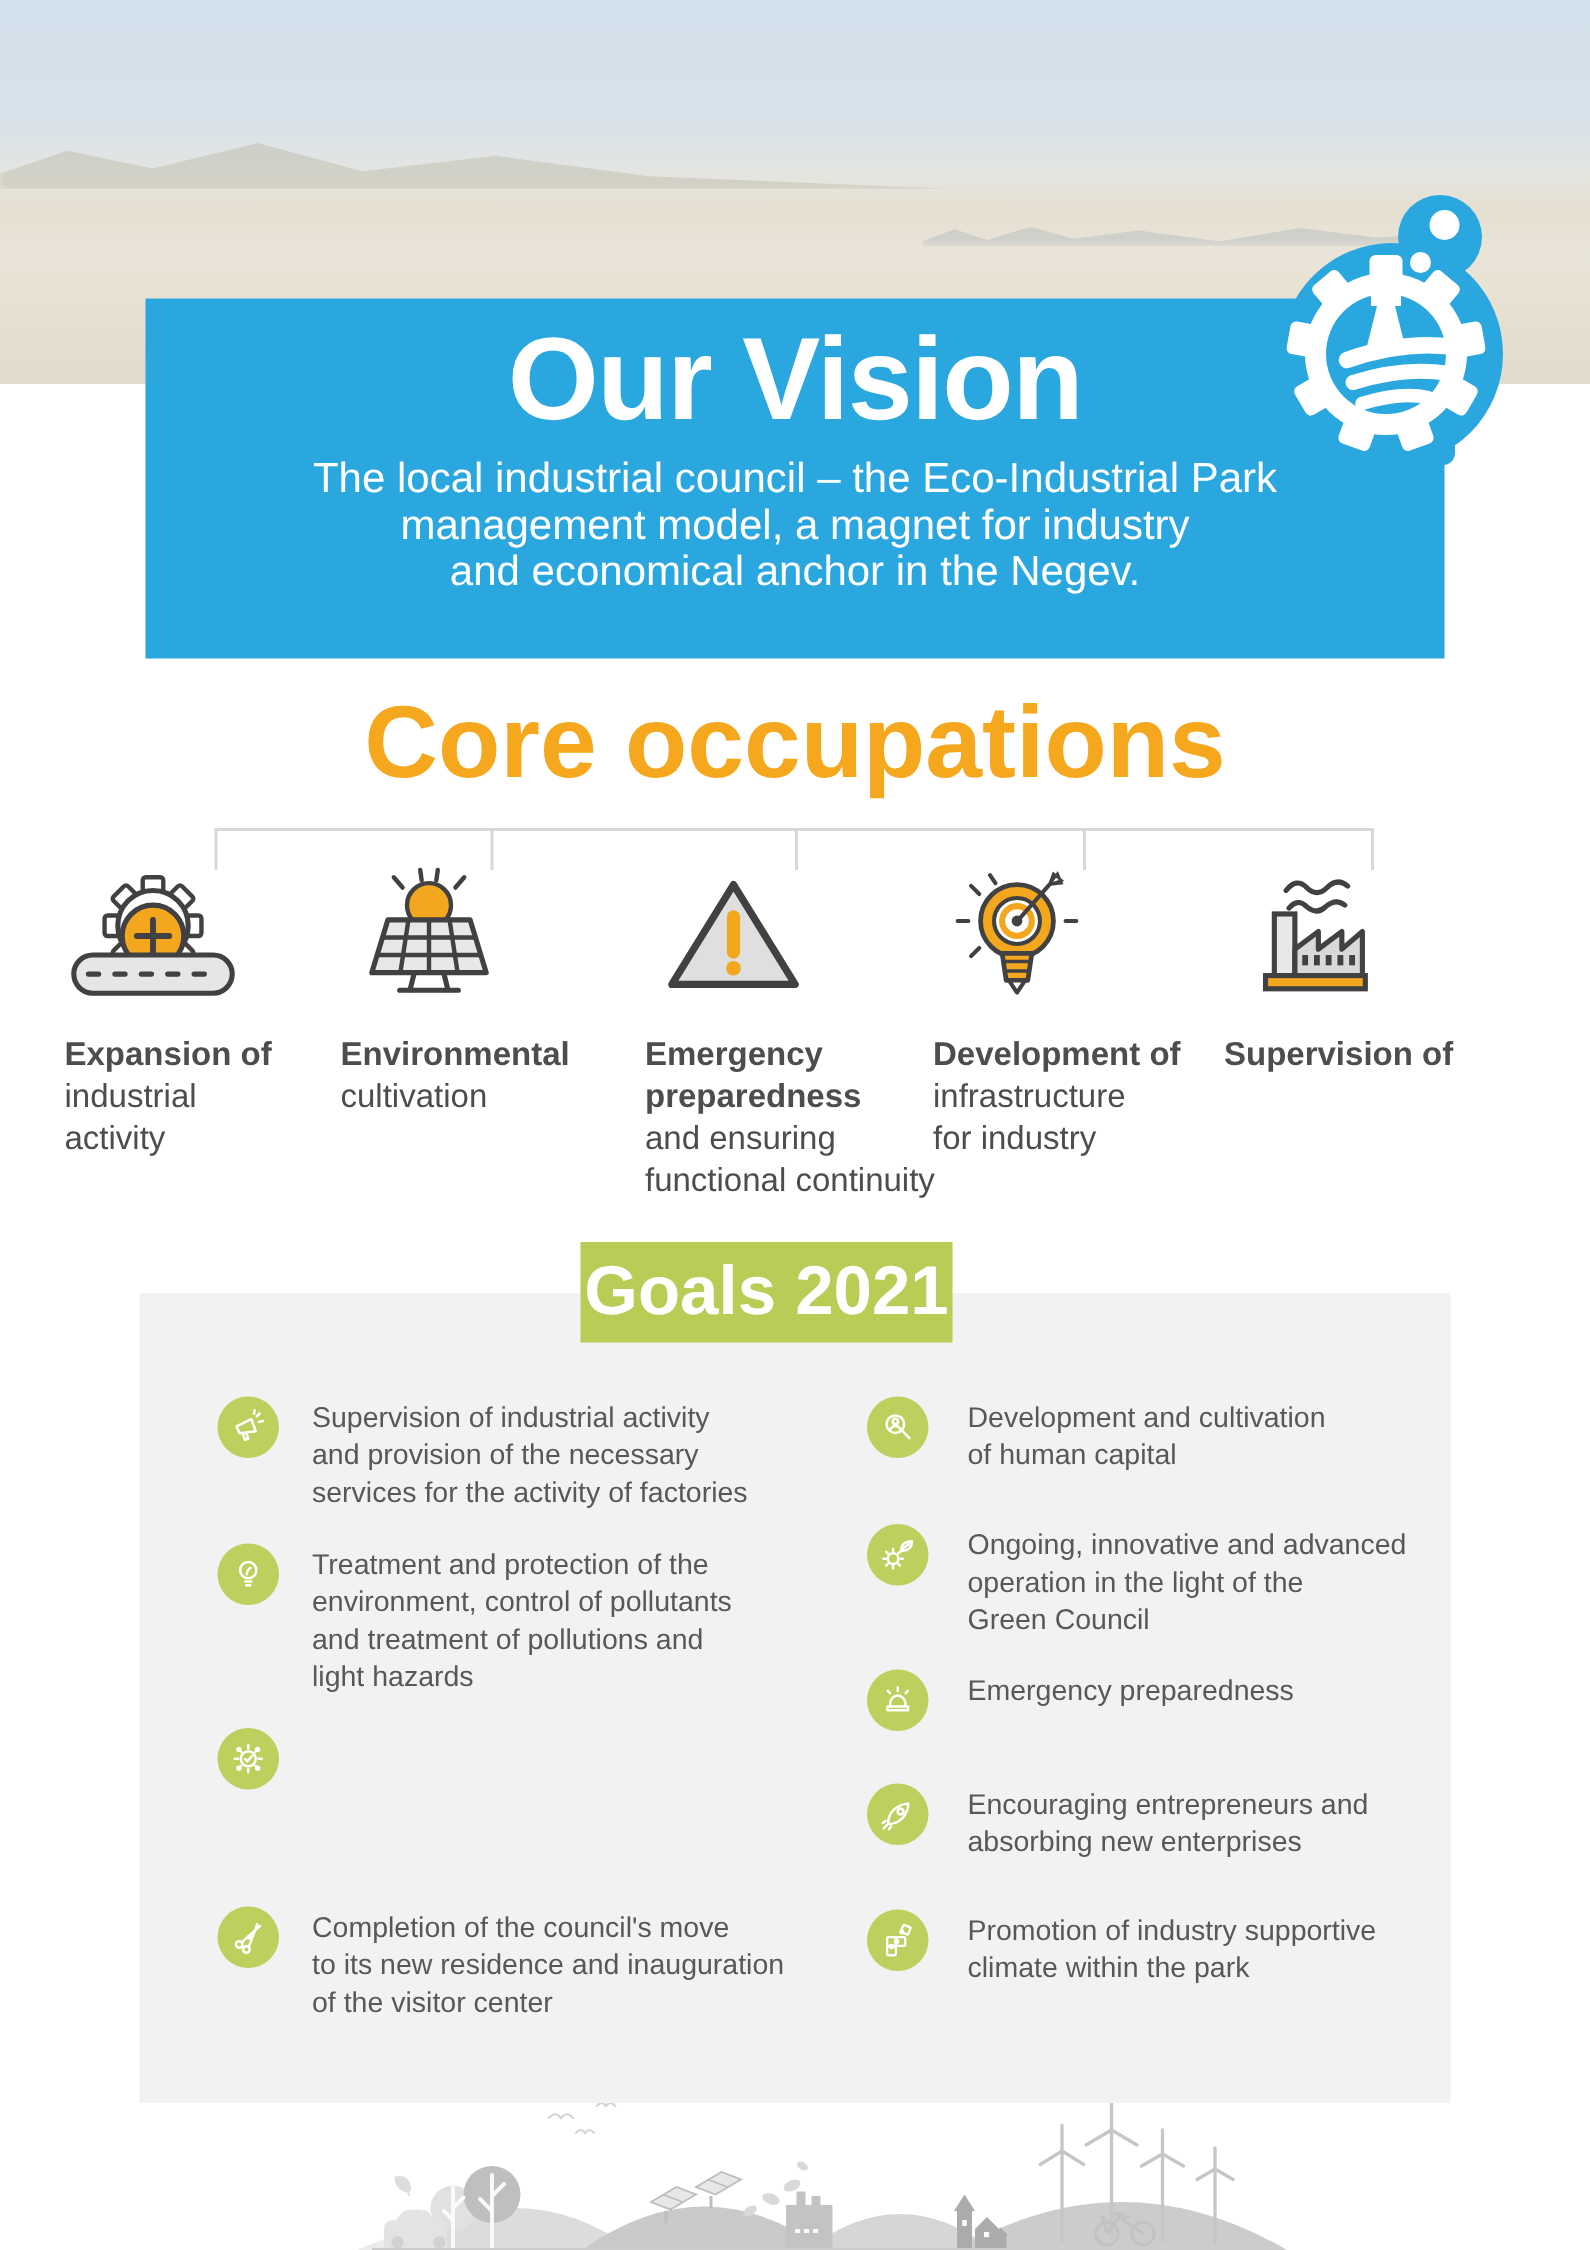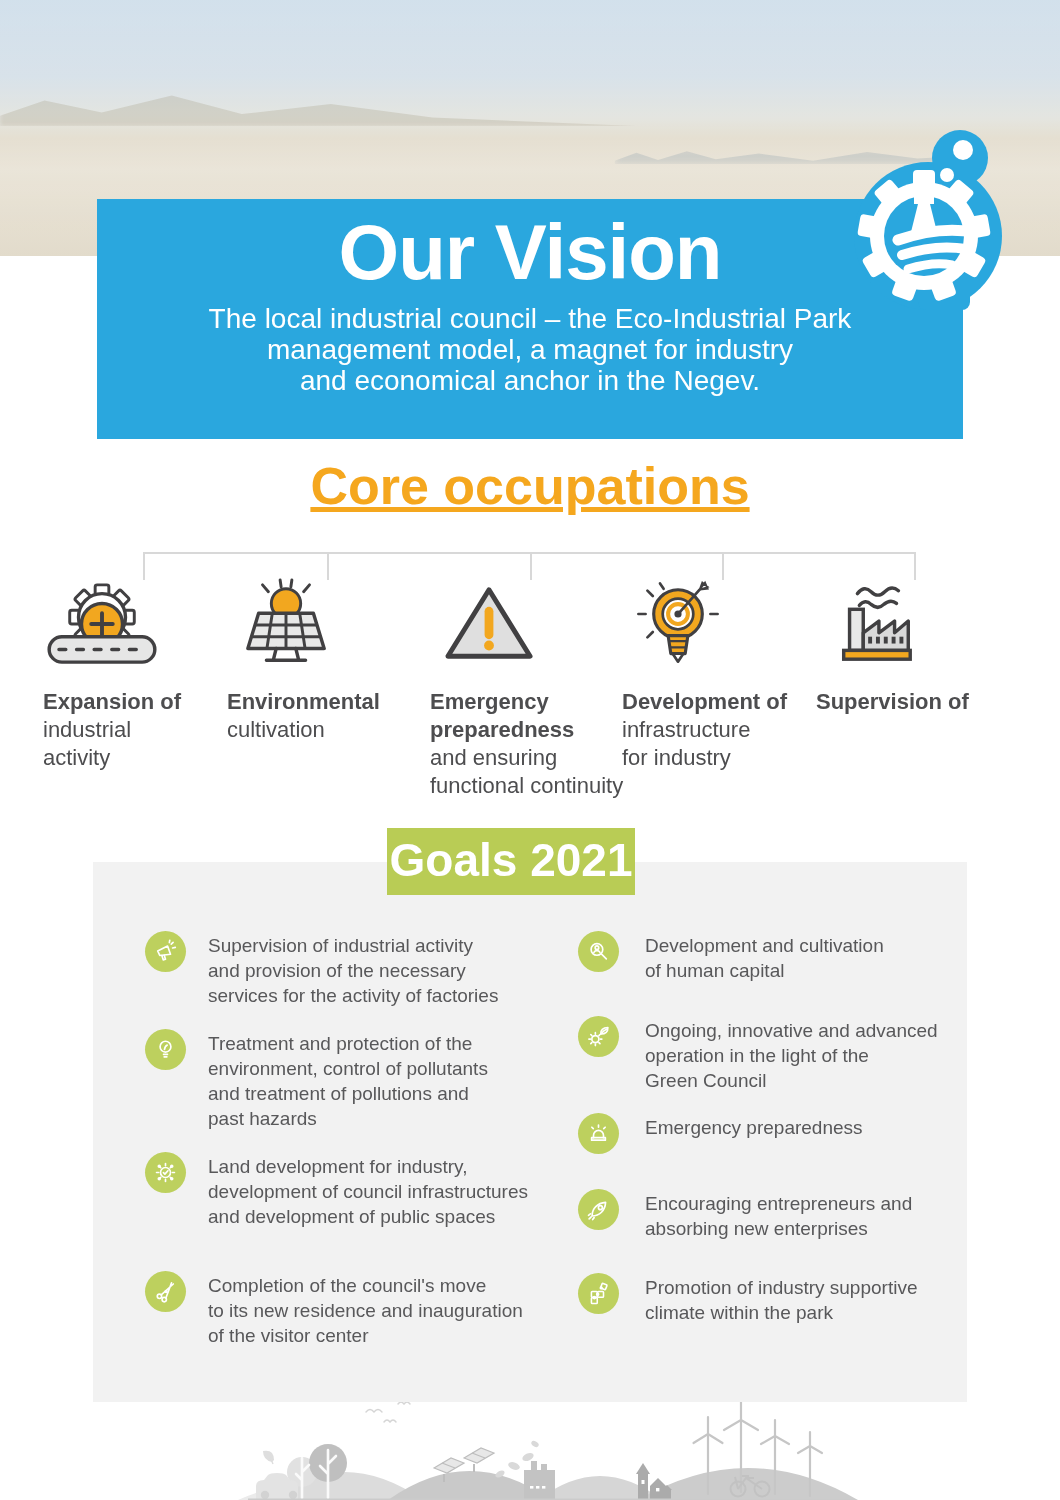--- a/index.html
+++ b/index.html
@@ -23,21 +23,21 @@
   .banner{position:absolute;left:97px;top:199px;width:866px;height:240px;background:#2aa7de;
     text-align:center;color:#fff;}
   .banner h1{margin:12px 0 0;font-size:78px;line-height:82px;font-weight:700;letter-spacing:-1px;}
   .banner .subtitle{margin:10px 0 0;font-size:28px;line-height:31px;font-weight:400;white-space:pre-line;}
 
   
   .logo{position:absolute;left:848px;top:118px;width:160px;height:192px;}
 
   
   .core-heading{position:absolute;left:0;top:456px;width:1060px;margin:0;text-align:center;
-    font-size:52px;font-weight:700;color:#f5a71e;text-decoration:underline;}
+    font-size:68px;font-weight:700;color:#f5a71e;}
   .connector{position:absolute;left:143px;top:552px;width:773px;height:28px;border-top:2px solid #d8d8d8;}
   .connector .drop{position:absolute;top:0;width:2px;height:26px;background:#d8d8d8;}
   .d1{left:0}.d2{left:184px}.d3{left:387px}.d4{left:579px}.d5{left:771px}
   .core-col{position:absolute;top:578px;width:200px;}
   .c1{left:43px}.c2{left:227px}.c3{left:430px}.c4{left:622px}.c5{left:816px}
   .core-icon{display:inline-block;height:90px;}
   .core-label{margin:16px 0 0;font-size:22px;line-height:28px;color:#4d4d4f;}
   .core-label .cl-bold{display:block;font-weight:700;white-space:pre-line;}
   .core-label .cl-rest{display:block;font-weight:400;white-space:pre-line;}
 
@@ -228,38 +228,35 @@
     <span class="gicon">
       <svg viewBox="0 0 24 24" fill="none" stroke="#fff" stroke-width="1.6" stroke-linecap="round" stroke-linejoin="round">
         <circle cx="12" cy="9.3" r="5.2"></circle>
           <path d="M10.1 16.6 h3.8 M10.7 19 h2.6"></path>
         <path d="M11 12 q.6-3.4 2.6-4.2"></path>
       </svg>
     </span>
     <p class="gtext">Treatment and protection of the
 environment, control of pollutants
 and treatment of pollutions and
-past hazards</p>
+light hazards</p>
   </div>
 
   <div class="goal-item col-l gl3">
     <span class="gicon">
       <svg viewBox="0 0 24 24" fill="none" stroke="#fff" stroke-width="1.6" stroke-linecap="round" stroke-linejoin="round">
         <circle cx="12" cy="12" r="4.8"></circle>
           <path d="M10 12.2 l1.4 1.4 L14.3 10.3"></path>
         <path d="M12 5.4 V3.4 M12 18.6 V20.6 M5.4 12 H3.4 M18.6 12 H20.6 M7.4 7.4 L6 6 M16.6 7.4 L18 6 M7.4 16.6 L6 18 M16.6 16.6 L18 18"></path>
         <circle cx="6" cy="6" r="0.9" fill="#fff"></circle>
           <circle cx="18" cy="6" r="0.9" fill="#fff"></circle>
         <circle cx="6" cy="18" r="0.9" fill="#fff"></circle>
           <circle cx="18" cy="18" r="0.9" fill="#fff"></circle>
       </svg>
     </span>
-    <p class="gtext">Land development for industry,
-development of council infrastructures
-and development of public spaces</p>
   </div>
 
   <div class="goal-item col-l gl4">
     <span class="gicon">
       <svg viewBox="0 0 24 24" fill="none" stroke="#fff" stroke-width="1.6" stroke-linecap="round" stroke-linejoin="round">
         <circle cx="6.2" cy="16.6" r="2.1"></circle>
           <circle cx="10.8" cy="19.8" r="2.1"></circle>
         <path d="M7.9 15.2 L19.5 4.8 M12.4 18.2 L17.8 3.6"></path>
           <circle cx="12.6" cy="12" r="0.8" fill="#fff"></circle>
       </svg>

